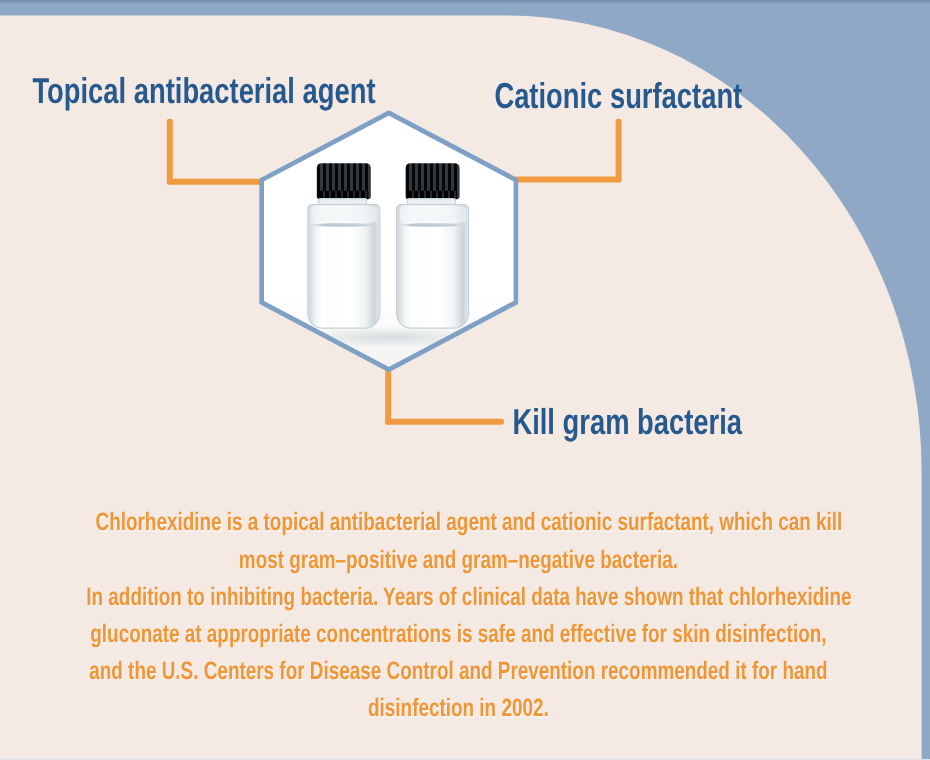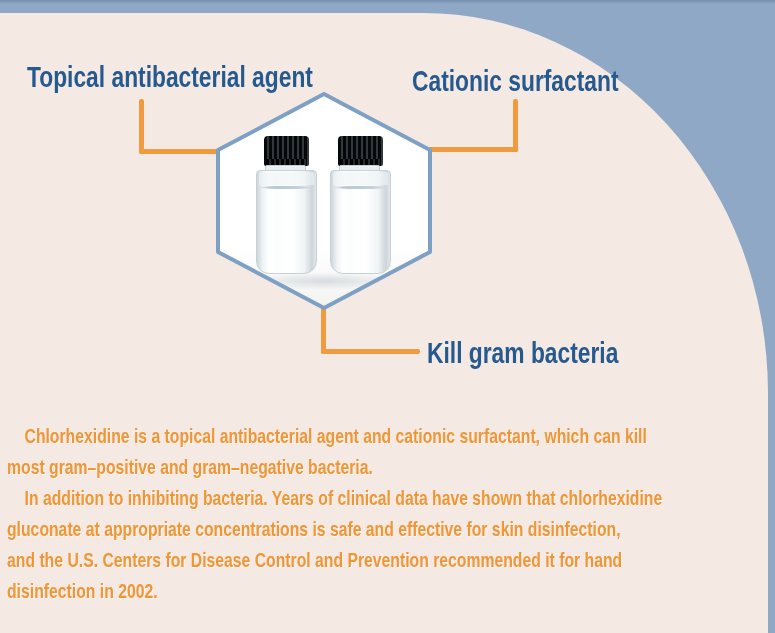--- a/index.html
+++ b/index.html
@@ -1,19 +1,20 @@
 <!DOCTYPE html>
 <html><head>
 <meta charset="utf-8">
 <style>
   html,body{margin:0;padding:0;background:#ffffff;}
   .canvas{
     position:relative;width:775px;height:633px;overflow:hidden;
     background:#8ea8c6;
     font-family:"Liberation Sans",sans-serif;
+    text-align:center;
   }
   .canvas::before{ 
     content:"";position:absolute;top:0;left:0;right:0;height:4px;
     background:linear-gradient(rgba(60,82,115,.30),rgba(60,82,115,0));
     z-index:5;pointer-events:none;
   }
   .panel{
     position:absolute;left:0;top:13px;width:768px;height:620px;
     background:#f4e9e3;
     border-top-right-radius:345px 380px;

